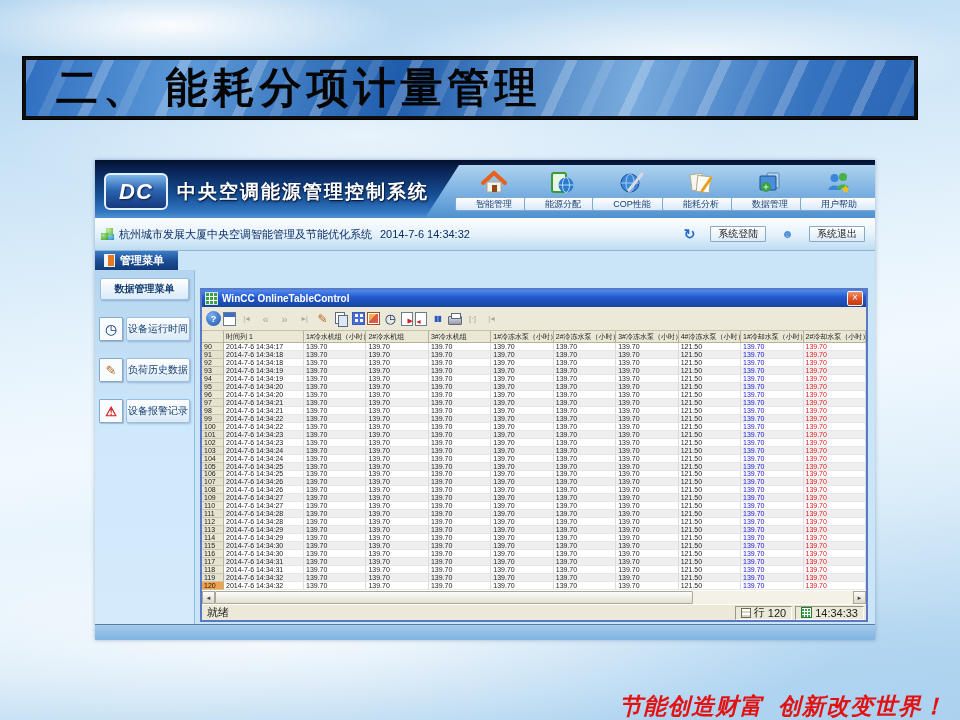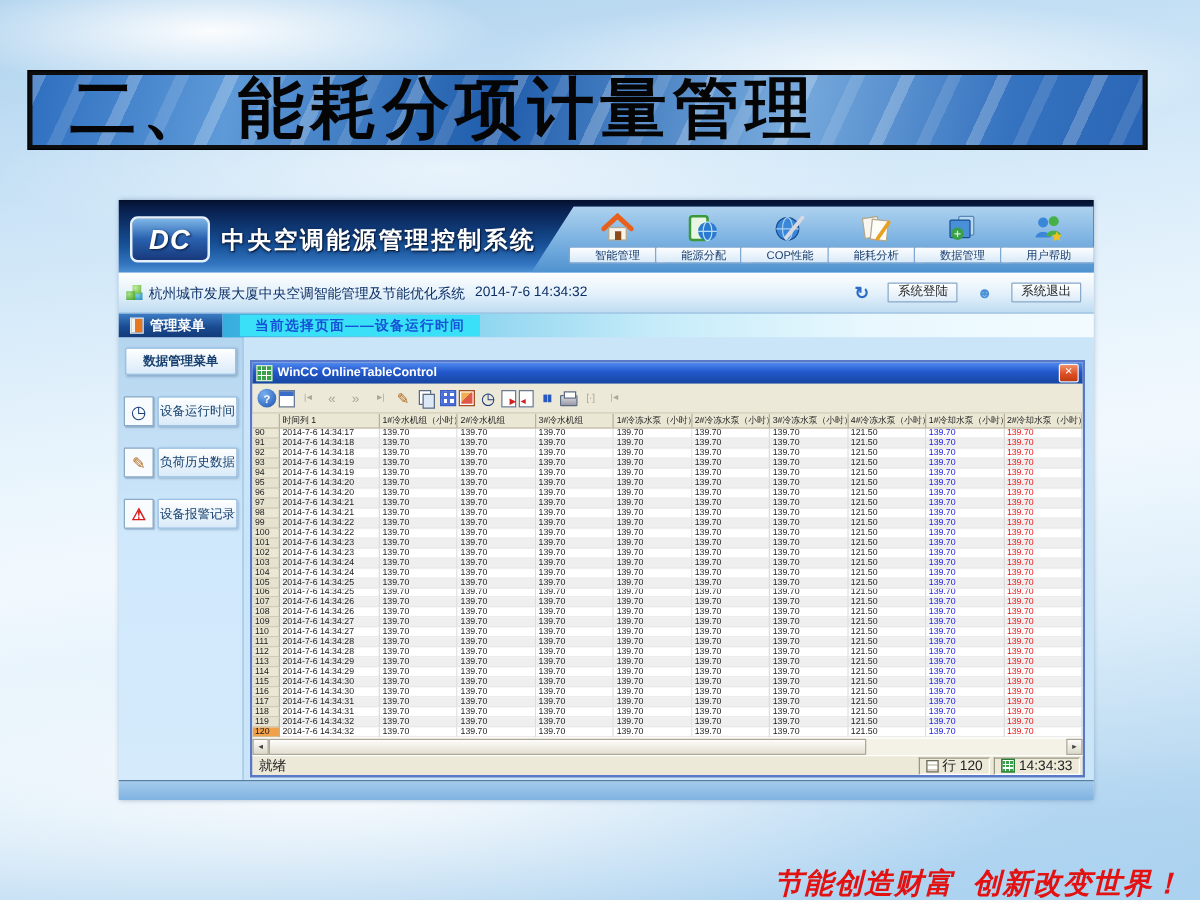--- a/index.html
+++ b/index.html
@@ -13,21 +13,21 @@
       radial-gradient(ellipse 700px 140px at 85% 97%, rgba(173,212,242,.9), transparent 70%),
       linear-gradient(172deg,#aed2ee 0%,#cde5f7 22%,#e6f3fc 42%,#f2f9fe 55%,#ddeefa 72%,#b9d9f1 88%,#a6cdeb 100%);
   }
   
   .title-banner{position:absolute;left:22px;top:56px;width:896px;height:64px;background:#0d0d0d;
     border:1px solid #000;box-sizing:border-box;padding:3px;}
   .title-inner{width:100%;height:100%;display:flex;align-items:center;box-sizing:border-box;padding-left:30px;
     background:
       repeating-linear-gradient(115deg, rgba(255,255,255,.22) 0 10px, rgba(255,255,255,0) 10px 34px, rgba(255,255,255,.12) 34px 44px, rgba(255,255,255,0) 44px 70px),
       linear-gradient(100deg,#2f6fc0 0%,#5e9ad8 18%,#1f5cab 42%,#78abdd 68%,#3572bf 88%,#2a66b5 100%);}
-  .title-text{font-family:"Liberation Serif",serif;font-size:53px;font-weight:bold;color:#050505;letter-spacing:5px;white-space:nowrap;}
+  .title-text{font-family:"Liberation Serif",serif;font-size:42px;font-weight:bold;color:#050505;letter-spacing:5px;white-space:nowrap;}
   
   .app{position:absolute;left:95px;top:160px;width:780px;height:480px;display:flex;flex-direction:column;
     background:#cae4f8;box-shadow:0 0 4px rgba(30,60,110,.35);}
   
   .app-header{position:relative;height:58px;flex:none;overflow:hidden;
     background:linear-gradient(180deg,#04102c 0%,#091f4c 12%,#0d3068 30%,#175197 62%,#3174bf 88%,#4e91d3 100%);}
   .header-right{position:absolute;left:330px;right:0;top:5px;bottom:0;
     background:linear-gradient(180deg,#aed2ee 0%,#7fb4e3 48%,#4f92cf 100%);
     -webkit-clip-path:polygon(34px 0,100% 0,100% 100%,0 100%);clip-path:polygon(34px 0,100% 0,100% 100%,0 100%);}
   .dc-logo{position:absolute;left:9px;top:13px;width:60px;height:33px;border-radius:6px;border:2px solid #e4f0fb;
@@ -264,23 +264,20 @@
         <span class="person-icon"></span>
         <span class="sys-btn">系统退出</span>
       </div>
     </div>
 
     <div class="menu-row">
       <div class="menu-header">
         <span class="notebook-icon"></span>
         <span>管理菜单</span>
       </div>
-      <div class="crumb-strip">
-        <span class="crumb-box">当前选择页面——设备运行时间</span>
-      </div>
     </div>
 
     <div class="app-body">
 
       <div class="sidebar">
         <div class="submenu-title">数据管理菜单</div>
         <div class="side-item">
           <span class="side-icon">
               <span class="clock-icon"></span>
             </span>

